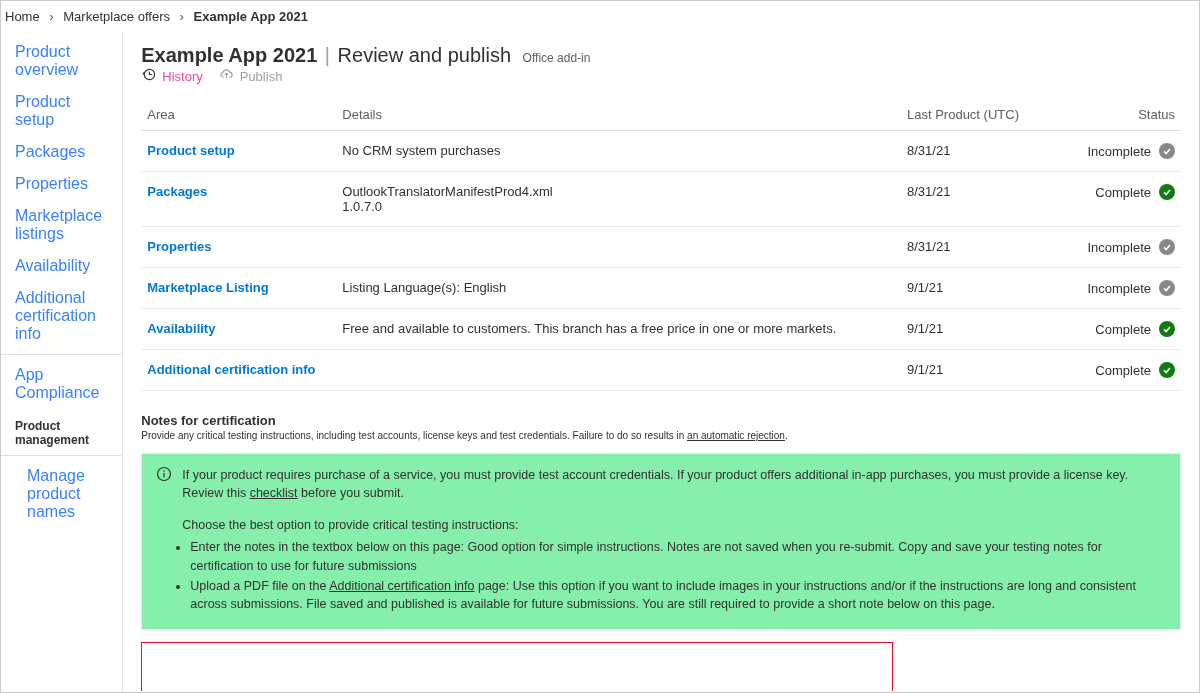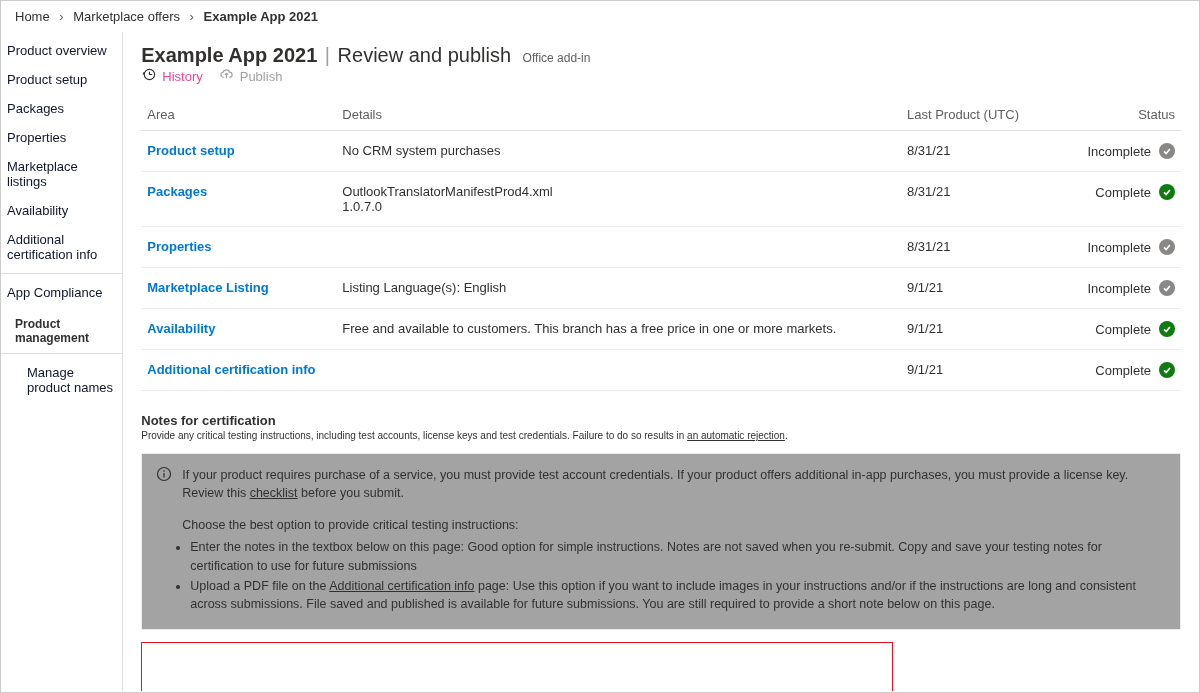--- a/index.html
+++ b/index.html
@@ -1,24 +1,24 @@
 <!DOCTYPE html>
 <html><head>
 <meta charset="utf-8">
 <style>
   * { box-sizing: border-box; }
   html, body { margin:0; padding:0; font-family: "Segoe UI", -apple-system, Helvetica, Arial, sans-serif; font-size:13px; color:#323130; background:#fff; }
   .frame { width:1200px; height:693px; border:1px solid #ccc; overflow:hidden; position:relative; }
-  .breadcrumb { padding:8px 14px; font-size:13px; color:#323130; }
+  .breadcrumb { padding:8px 4px; font-size:13px; color:#323130; }
   .breadcrumb .sep { color:#605e5c; margin:0 6px; }
   .breadcrumb a { color:#323130; text-decoration:none; cursor:pointer; }
   .breadcrumb .current { font-weight:600; }
   .content { display:flex; height:calc(100% - 32px); }
   .sidebar { width:213px; border-right:1px solid #e1dfdd; padding-top:4px; }
-  .sidebar a { display:block; padding:7px 6px; color:#0f172a; text-decoration:none; cursor:pointer; font-size:13px; }
+  .sidebar a { display:block; padding:7px 14px; color:#3b82f6; text-decoration:none; cursor:pointer; font-size:16px; }
   .sidebar hr { border:none; border-top:1px solid #e1dfdd; margin:4px 0; }
   .sidebar .section-label { font-size:12px; font-weight:600; padding:10px 14px 4px; color:#323130; }
   .sidebar .sub { padding-left:26px; }
   .main { flex:1 1 auto; padding:12px 18px 18px 18px; overflow-y:auto; }
   .page-header { display:flex; align-items:flex-start; justify-content:space-between;flex-direction:column; }
   .page-title { font-size:20px; }
   .page-title .strong { font-weight:700; }
   .page-title .sep { color:#a19f9d; margin:0 2px; }
   .page-title .sub { font-weight:400; color:#605e5c; font-size:12px; margin-left:6px; }
   .cmdbar { display:flex; gap:16px; align-items:center; }
@@ -31,21 +31,21 @@
   table.status td .area { color:#0078d4; font-weight:600; cursor:pointer; }
   table.status td.right { text-align:right; }
   .status-cell { display:flex; align-items:center; justify-content:flex-end; gap:8px; }
   .status-icon { width:16px; height:16px; border-radius:50%; display:inline-flex; align-items:center; justify-content:center; flex:0 0 auto; }
   .status-icon.complete { background:#107c10; }
   .status-icon.incomplete { background:#8a8886; }
   .status-icon svg { width:10px; height:10px; }
   .notes-title { font-weight:600; margin-top:22px; }
   .notes-sub { font-size:10px; margin-top:2px; }
   .underline { text-decoration:underline; cursor:pointer; }
-  .info-box { background:#a3a3a3; border:1px solid #edebe9; padding:12px 14px 14px 14px; margin-top:12px; font-size:12.5px; line-height:1.45; }
+  .info-box { background:#86efac; border:1px solid #edebe9; padding:12px 14px 14px 14px; margin-top:12px; font-size:12.5px; line-height:1.45; }
   .info-box .row1 { display:flex; gap:10px; }
   .info-box ul { margin:4px 0 0 34px; padding:0; }
   .info-box li { margin:2px 0; text-align:left; }
   .notes-textarea { width:752px; height:116px; margin-top:12px; border:1px solid #e81123; resize:both; font-family:inherit; font-size:13px; padding:6px; outline:none; }
   .col-area { width:195px; }
   .col-details { width:auto; }
   .col-lm { width:140px; }
   .col-status { width:140px; text-align:right; }
 </style>
 </head>

